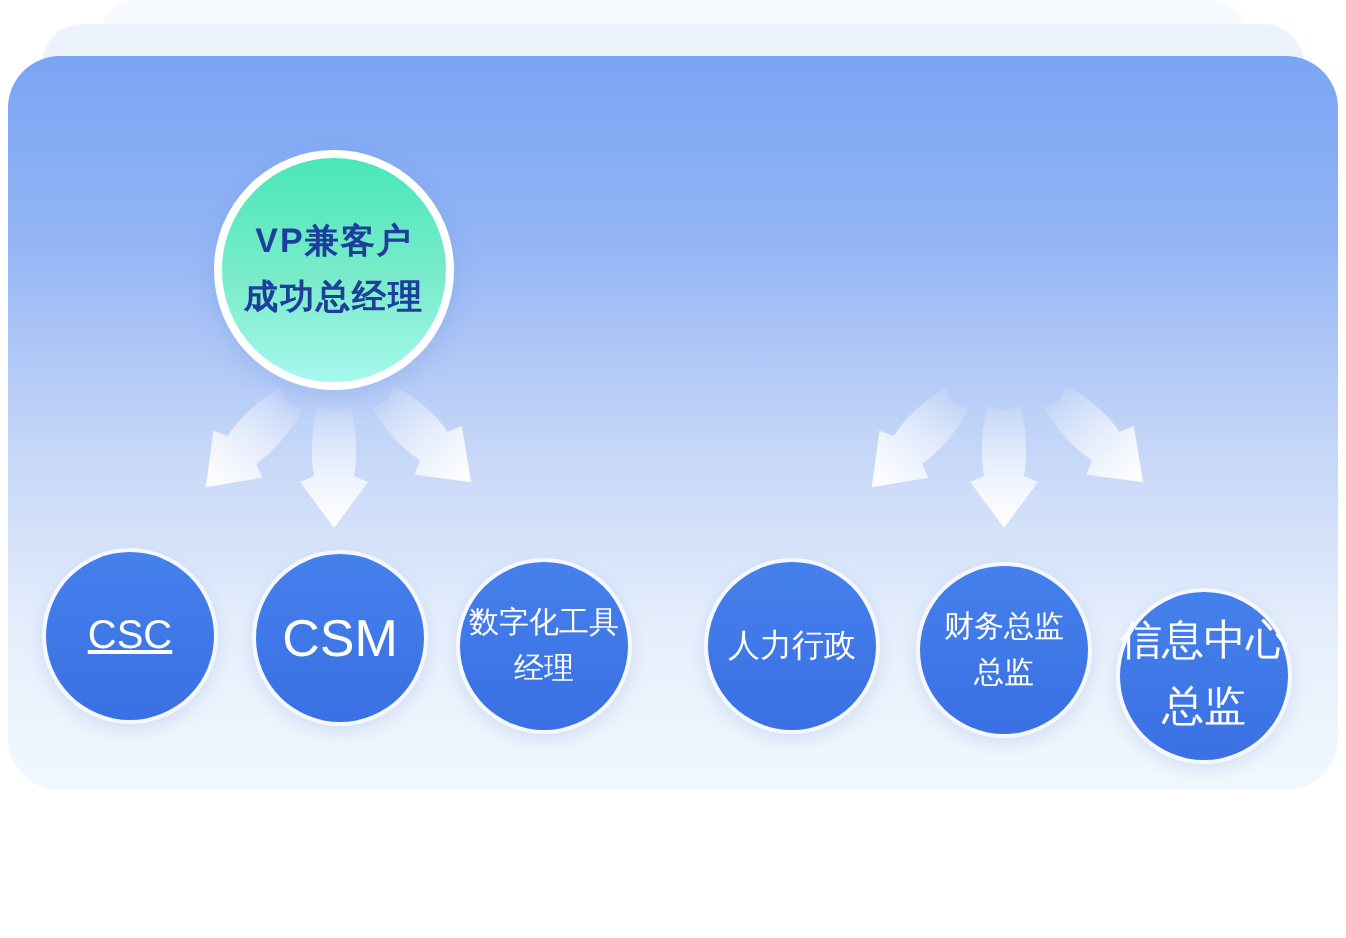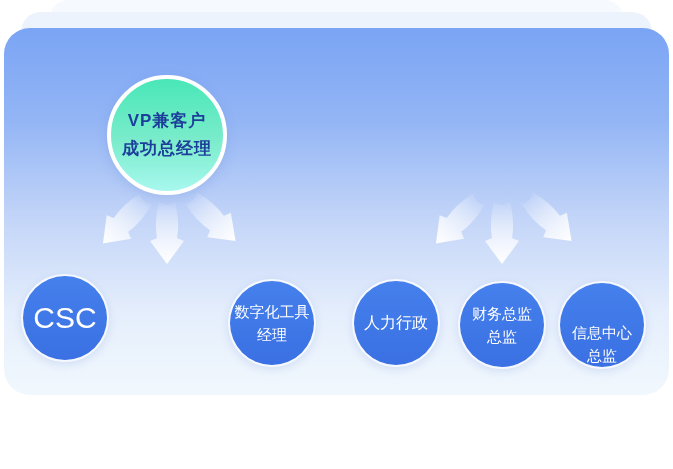--- a/index.html
+++ b/index.html
@@ -67,26 +67,26 @@
     font-size: 35px; font-weight: 400; letter-spacing: 1px;
   }
   
   .child {
     width: 88px; height: 88px;
     border: 2px solid rgba(255,255,255,0.95);
     background: linear-gradient(180deg, #4580ec 0%, #3a70e3 100%);
     color: #ffffff;
     box-shadow: 0 3px 8px rgba(70, 110, 200, 0.15);
   }
-  .node-csc  { left: 21px;  top: 274px; font-size: 30px; }
+  .node-csc  { left: 21px;  top: 274px; font-size: 20px; text-decoration: underline; }
   .node-csm  { left: 126px; top: 275px; font-size: 26px; }
   .node-digital { left: 228px; top: 279px; font-size: 15px; line-height: 1.55; }
   .node-finance { left: 352px; top: 279px; font-size: 16px; }
   .node-hr   { left: 458px; top: 281px; font-size: 15px; line-height: 1.55; }
-  .node-info { left: 558px; top: 281px; font-size: 15px; line-height: 1.55; align-items: flex-end; }
+  .node-info { left: 558px; top: 294px; font-size: 21px; line-height: 1.55; }
 </style>
 </head>
 <body>
 
 <div class="stage">
 
   <div class="sheet sheet-1"></div>
   <div class="sheet sheet-2"></div>
   <div class="card"></div>
 
@@ -121,20 +121,23 @@
   <div class="node root-left">
     <span>VP兼客户
 成功总经理</span>
   </div>
 
 
   <div class="node child node-csc">
     <span>CSC</span>
   </div>
 
+  <div class="node child node-csm">
+    <span>CSM</span>
+  </div>
 
   <div class="node child node-digital">
     <span>数字化工具
 经理</span>
   </div>
 
   <div class="node child node-finance">
     <span>人力行政</span>
   </div>
 

